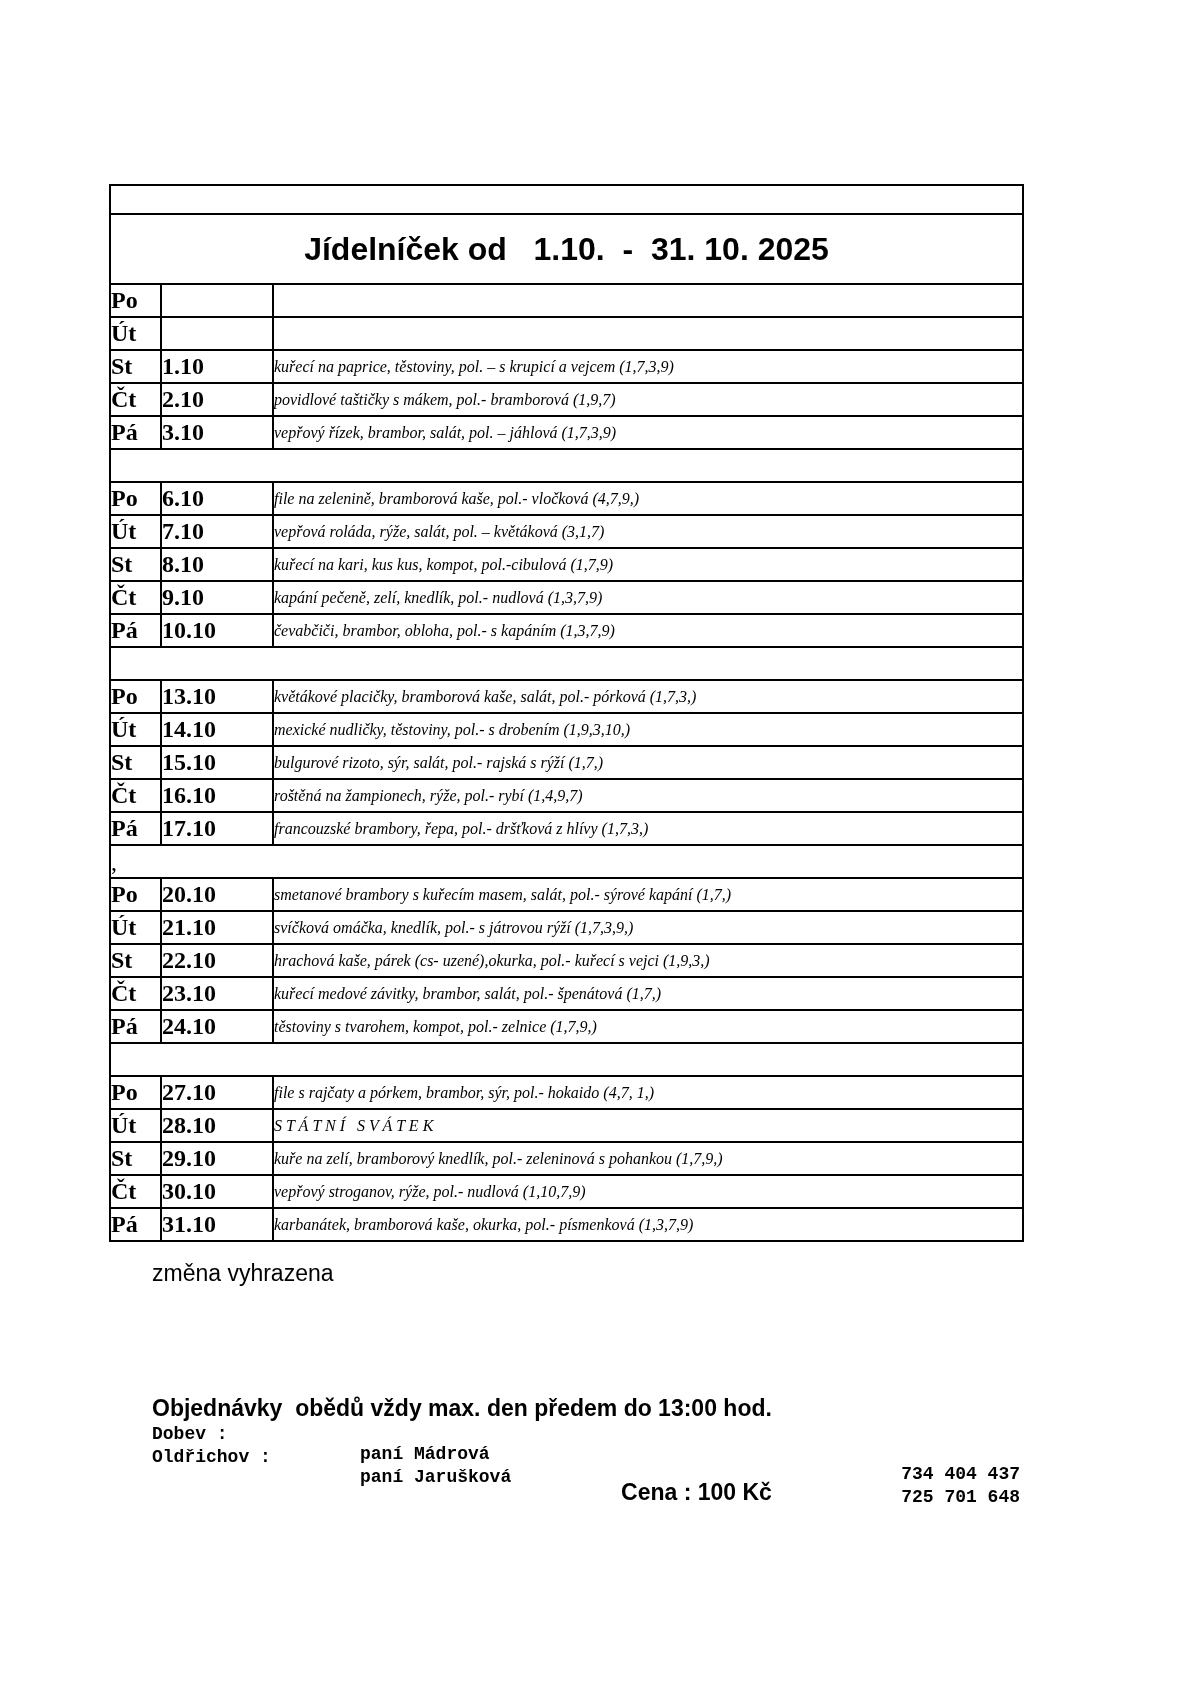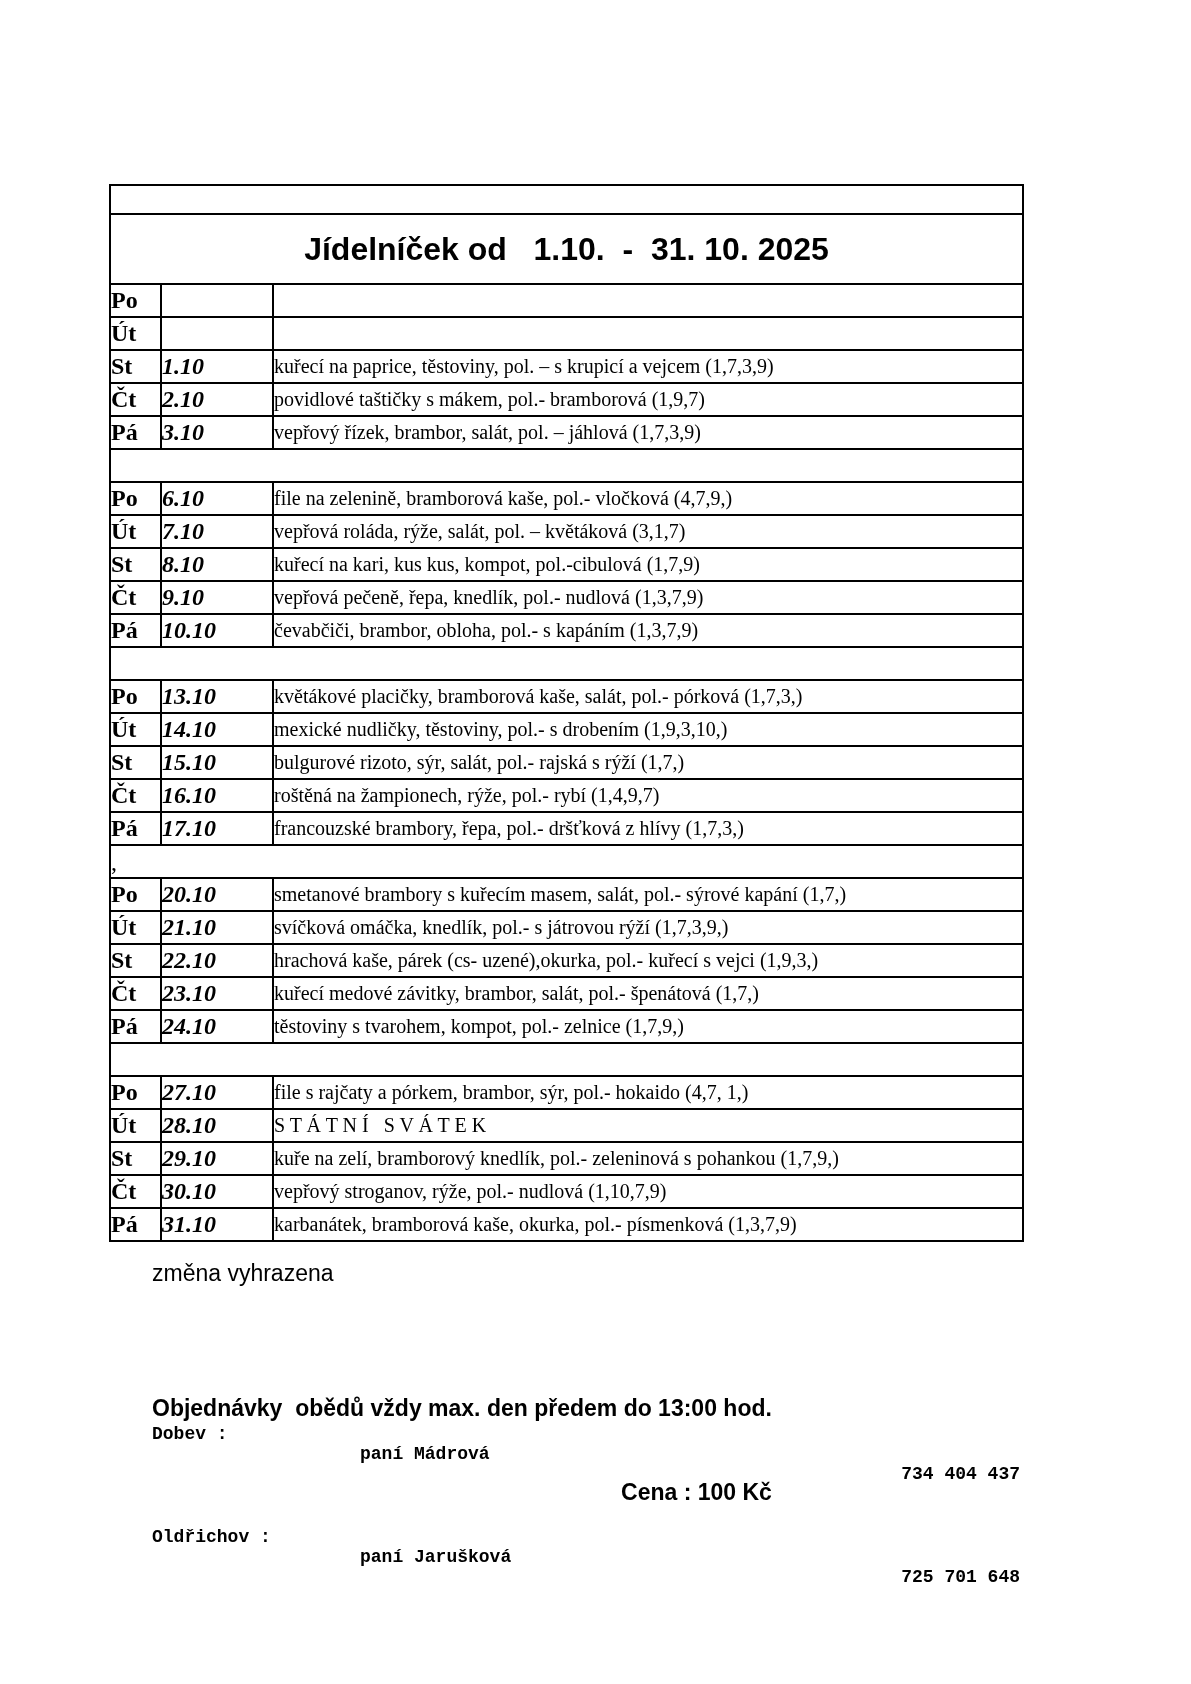--- a/index.html
+++ b/index.html
@@ -50,28 +50,28 @@
     padding-left: 4px;
     font-family: "Liberation Serif", serif;
     margin-top: 42px;
   }
   .date-cell {
     height: 31px;
     font-weight: bold;
     font-size: 24px;
     padding-left: 6px;
     font-family: "Liberation Serif", serif;
+  }
+  .meal-cell {
+    height: 31px;
+    font-size: 16px;
+    padding-left: 6px;
+    white-space: pre;
+    font-family: "Liberation Serif", serif;
     font-style: italic;
-  }
-  .meal-cell {
-    height: 31px;
-    font-size: 20px;
-    padding-left: 6px;
-    white-space: pre;
-    font-family: "Liberation Serif", serif;
   }
 
   .spacer-cell {
     height: 31px;
     font-size: 24px;
     line-height: 1;
     vertical-align: bottom;
     padding-left: 2px;
     font-family: "Liberation Serif", serif;
   }
@@ -101,21 +101,21 @@
     position: absolute;
     left: 152px;
     width: 868px;
     height: 28px;
     font-family: Liberation Mono, monospace;
     font-weight: bold;
     font-size: 18px;
     white-space: pre;
   }
   .contact-row.row-0 { top: 1404px; }
-  .contact-row.row-1 { top: 1507px; }
+  .contact-row.row-1 { top: 1427px; }
   .contact-location { position: absolute; left: 0; }
   .contact-person   { position: absolute; left: 208px; }
   .contact-phone    { position: absolute; right: 0; text-align: right; }
 </style>
 </head>
 <body>
 
 <div class="page">
 
   <table class="menu-table">
@@ -170,21 +170,21 @@
           <td class="meal-cell">vepřová roláda, rýže, salát, pol. – květáková (3,1,7)</td>
         </tr>
         <tr>
           <td class="day-cell">St</td>
           <td class="date-cell">8.10</td>
           <td class="meal-cell">kuřecí na kari, kus kus, kompot, pol.-cibulová (1,7,9)</td>
         </tr>
         <tr>
           <td class="day-cell">Čt</td>
           <td class="date-cell">9.10</td>
-          <td class="meal-cell">vepřová pečeně, řepa, knedlík, pol.- nudlová (1,3,7,9)</td>
+          <td class="meal-cell">kapání pečeně, zelí, knedlík, pol.- nudlová (1,3,7,9)</td>
         </tr>
         <tr>
           <td class="day-cell">Pá</td>
           <td class="date-cell">10.10</td>
           <td class="meal-cell">čevabčiči, brambor, obloha, pol.- s kapáním (1,3,7,9)</td>
         </tr>
         <tr>
           <td colspan="3" class="spacer-cell"></td>
         </tr>
         <tr>

